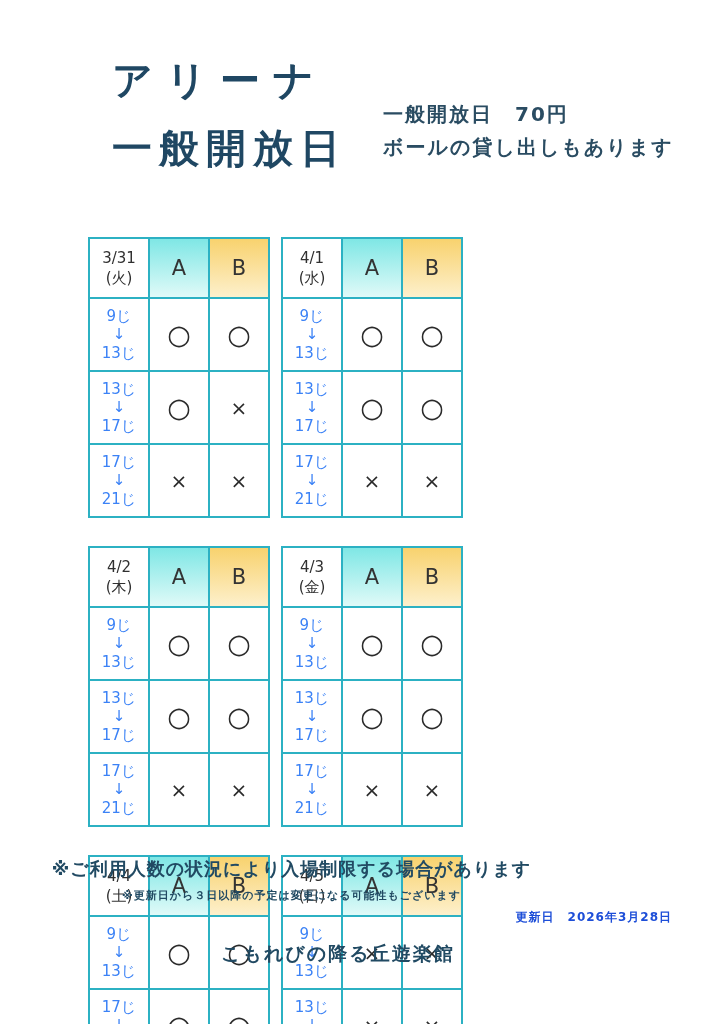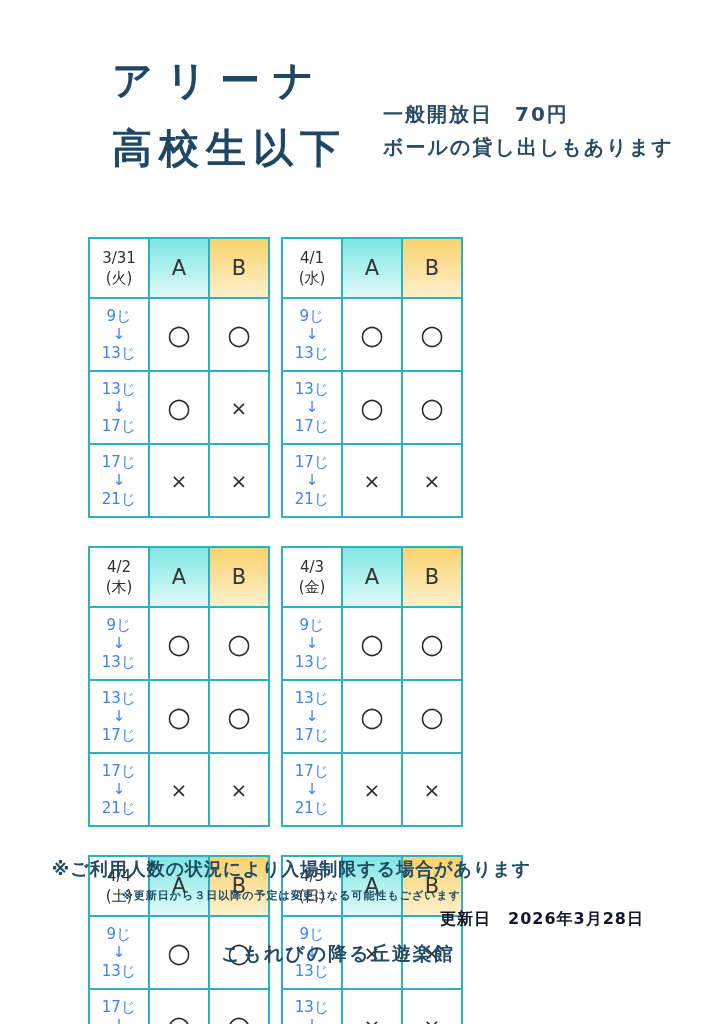--- a/index.html
+++ b/index.html
@@ -50,35 +50,35 @@
   .time-cell { font-size:15px; color:#3b82f6; line-height:1.22; }
   .mark-circle { font-size:27px; color:#2b2b2b; }
   .mark-cross  { font-size:20px; color:#2b2b2b; }
 
   
   .notes { position:absolute; top:857px; left:0; width:583px; text-align:center; }
   .note-line1 { font-size:18px; font-weight:bold; letter-spacing:1px; color:#214a63; }
   .note-line2 { font-size:11px; font-weight:bold; letter-spacing:1px; color:#214a63; margin-top:7px; }
   .updated-line {
     position:absolute; top:909px; left:88px; width:556px;
-    text-align:right; font-size:16px; font-weight:bold; letter-spacing:1px; color:#0f172a;
+    text-align:right; font-size:12px; font-weight:bold; letter-spacing:1px; color:#1d4ed8;padding-left:28px;
   }
   .facility-line {
     position:absolute; top:941px; left:221px;
     font-size:19px; font-weight:bold; letter-spacing:2px; color:#214a63;
   }
 </style>
 </head>
 <body>
 
 <div class="page">
 
   <div class="title-block">
     <div class="title-line l1">アリーナ</div>
-    <div class="title-line l2">高校生以下</div>
+    <div class="title-line l2">一般開放日</div>
   </div>
 
   <div class="price-block">
     <div class="price-line">一般開放日　70円</div>
     <div class="price-line">ボールの貸し出しもあります</div>
   </div>
 
   <div class="tables-grid">
       <table class="sched-table">
         <tbody>

